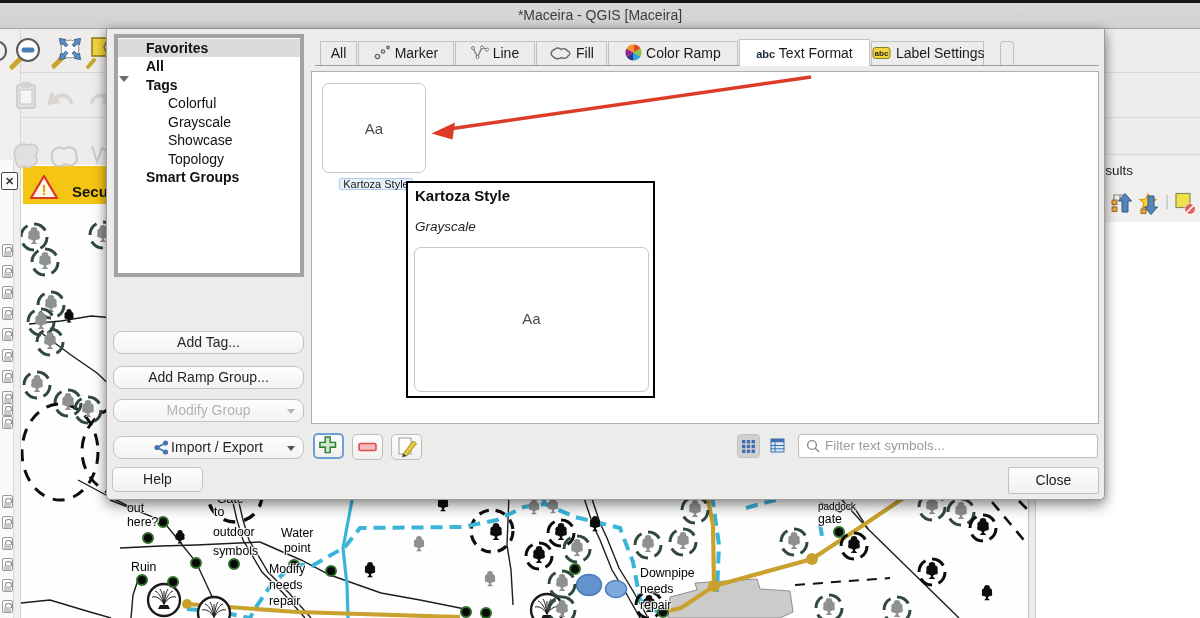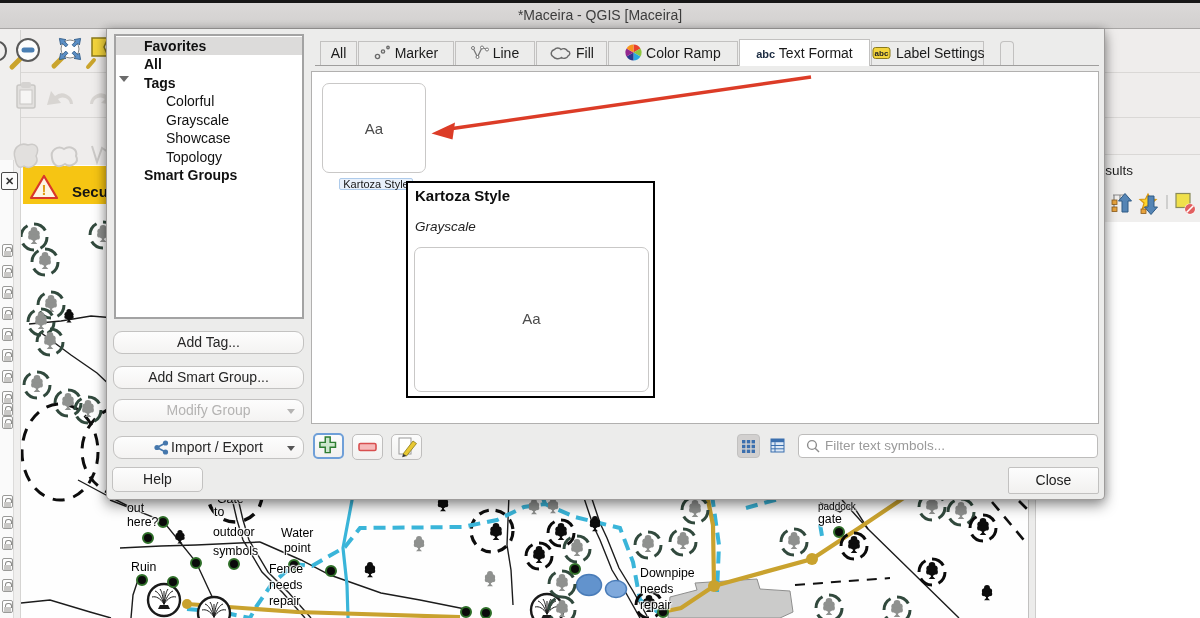--- a/index.html
+++ b/index.html
@@ -19,21 +19,21 @@
 .licon:before{content:"";position:absolute;left:2px;top:2px;width:5px;height:4px;border:1px solid #8b8b89;border-bottom:none;border-radius:3px 3px 0 0}
 .licon:after{content:"";position:absolute;left:1px;top:6px;width:7px;height:5px;background:#c9c8c6}
 #xbtn{left:1px;top:172px;width:17px;height:18px;background:#fcfcfc;border:1px solid #4a4a4a;border-radius:2px;font-size:11px;color:#333;text-align:center;line-height:16px;font-weight:bold}
 
 #divider{left:1028px;top:160px;width:8px;height:458px;background:#ececeb;border-left:1px solid #c2c1c0;border-right:1px solid #cecdcc}
 #results{left:1036px;top:155px;width:164px;height:463px;background:#f0efee}
 #results .body{position:absolute;left:0;top:67px;width:164px;height:396px;background:#fff}
 #results .title{position:absolute;left:52px;top:8px;font-size:13.5px;color:#1d1d1d}
 
 #dialog{left:106px;top:29px;width:999px;height:471px;background:#ececeb;border:1px solid #9e9c9b;border-top:none;border-radius:0 0 5px 5px;box-shadow:0 6px 14px rgba(0,0,0,.38),0 0 10px rgba(0,0,0,.22)}
-#list{position:absolute;left:7px;top:5px;width:190px;height:285px;background:#fff;border:2px solid #a3a3a3}
+#list{position:absolute;left:7px;top:5px;width:190px;height:243px;background:#fff;border:4px solid #a3a3a3}
 #list .row{height:18.5px;line-height:18.5px;font-size:14px;color:#111;white-space:nowrap}
 #list .row.sel{background:#dcdbda}
 #list .b{font-weight:bold}
 #list .i1{padding-left:28px}
 #list .i2{padding-left:50px}
 .tri{position:absolute;left:12px;top:47px;width:0;height:0;border-left:5px solid transparent;border-right:5px solid transparent;border-top:6px solid #6b6b6b}
 
 .lbtn{position:absolute;left:6px;width:191px;height:23px;background:linear-gradient(#fdfdfd,#f4f3f2);border:1px solid #c3c2c1;border-radius:9px;font-size:14px;color:#262626;text-align:center;line-height:21px}
 .lbtn .arr{position:absolute;right:8px;top:9px;width:0;height:0;border-left:4px solid transparent;border-right:4px solid transparent;border-top:5px solid #555}
 .lbtn.dis{color:#b4b3b2}
@@ -266,21 +266,21 @@
     <div style="position: absolute; left: 21px; top: 165px; width: 1007px; height: 453px; overflow: hidden; pointer-events: none;">
       <div style="position: absolute; left: 106px; top: 337px; font-size: 12.3px; line-height: 13px; color: rgb(0, 0, 0); white-space: nowrap; text-shadow: rgb(255, 255, 255) 0px 0px 2px, rgb(255, 255, 255) 0px 0px 2px, rgb(255, 255, 255) 0px 0px 2px, rgb(255, 255, 255) 1px 1px 1px, rgb(255, 255, 255) -1px -1px 1px;">out</div>
       <div style="position: absolute; left: 106px; top: 351px; font-size: 12.3px; line-height: 13px; color: rgb(0, 0, 0); white-space: nowrap; text-shadow: rgb(255, 255, 255) 0px 0px 2px, rgb(255, 255, 255) 0px 0px 2px, rgb(255, 255, 255) 0px 0px 2px, rgb(255, 255, 255) 1px 1px 1px, rgb(255, 255, 255) -1px -1px 1px;">here?</div>
       <div style="position: absolute; left: 196px; top: 328px; font-size: 12.3px; line-height: 13px; color: rgb(0, 0, 0); white-space: nowrap; text-shadow: rgb(255, 255, 255) 0px 0px 2px, rgb(255, 255, 255) 0px 0px 2px, rgb(255, 255, 255) 0px 0px 2px, rgb(255, 255, 255) 1px 1px 1px, rgb(255, 255, 255) -1px -1px 1px;">Gate</div>
       <div style="position: absolute; left: 193px; top: 341px; font-size: 12.3px; line-height: 13px; color: rgb(0, 0, 0); white-space: nowrap; text-shadow: rgb(255, 255, 255) 0px 0px 2px, rgb(255, 255, 255) 0px 0px 2px, rgb(255, 255, 255) 0px 0px 2px, rgb(255, 255, 255) 1px 1px 1px, rgb(255, 255, 255) -1px -1px 1px;">to</div>
       <div style="position: absolute; left: 192px; top: 361px; font-size: 12.3px; line-height: 13px; color: rgb(0, 0, 0); white-space: nowrap; text-shadow: rgb(255, 255, 255) 0px 0px 2px, rgb(255, 255, 255) 0px 0px 2px, rgb(255, 255, 255) 0px 0px 2px, rgb(255, 255, 255) 1px 1px 1px, rgb(255, 255, 255) -1px -1px 1px;">outdoor</div>
       <div style="position: absolute; left: 192px; top: 380px; font-size: 12.3px; line-height: 13px; color: rgb(0, 0, 0); white-space: nowrap; text-shadow: rgb(255, 255, 255) 0px 0px 2px, rgb(255, 255, 255) 0px 0px 2px, rgb(255, 255, 255) 0px 0px 2px, rgb(255, 255, 255) 1px 1px 1px, rgb(255, 255, 255) -1px -1px 1px;">symbols</div>
       <div style="position: absolute; left: 260px; top: 362px; font-size: 12.3px; line-height: 13px; color: rgb(0, 0, 0); white-space: nowrap; text-shadow: rgb(255, 255, 255) 0px 0px 2px, rgb(255, 255, 255) 0px 0px 2px, rgb(255, 255, 255) 0px 0px 2px, rgb(255, 255, 255) 1px 1px 1px, rgb(255, 255, 255) -1px -1px 1px;">Water</div>
       <div style="position: absolute; left: 263px; top: 377px; font-size: 12.3px; line-height: 13px; color: rgb(0, 0, 0); white-space: nowrap; text-shadow: rgb(255, 255, 255) 0px 0px 2px, rgb(255, 255, 255) 0px 0px 2px, rgb(255, 255, 255) 0px 0px 2px, rgb(255, 255, 255) 1px 1px 1px, rgb(255, 255, 255) -1px -1px 1px;">point</div>
       <div style="position: absolute; left: 110px; top: 396px; font-size: 12.3px; line-height: 13px; color: rgb(0, 0, 0); white-space: nowrap; text-shadow: rgb(255, 255, 255) 0px 0px 2px, rgb(255, 255, 255) 0px 0px 2px, rgb(255, 255, 255) 0px 0px 2px, rgb(255, 255, 255) 1px 1px 1px, rgb(255, 255, 255) -1px -1px 1px;">Ruin</div>
-      <div style="position: absolute; left: 248px; top: 398px; font-size: 12.3px; line-height: 13px; color: rgb(0, 0, 0); white-space: nowrap; text-shadow: rgb(255, 255, 255) 0px 0px 2px, rgb(255, 255, 255) 0px 0px 2px, rgb(255, 255, 255) 0px 0px 2px, rgb(255, 255, 255) 1px 1px 1px, rgb(255, 255, 255) -1px -1px 1px;">Fence</div>
+      <div style="position: absolute; left: 248px; top: 398px; font-size: 12.3px; line-height: 13px; color: rgb(0, 0, 0); white-space: nowrap; text-shadow: rgb(255, 255, 255) 0px 0px 2px, rgb(255, 255, 255) 0px 0px 2px, rgb(255, 255, 255) 0px 0px 2px, rgb(255, 255, 255) 1px 1px 1px, rgb(255, 255, 255) -1px -1px 1px;">Modify</div>
       <div style="position: absolute; left: 248px; top: 414px; font-size: 12.3px; line-height: 13px; color: rgb(0, 0, 0); white-space: nowrap; text-shadow: rgb(255, 255, 255) 0px 0px 2px, rgb(255, 255, 255) 0px 0px 2px, rgb(255, 255, 255) 0px 0px 2px, rgb(255, 255, 255) 1px 1px 1px, rgb(255, 255, 255) -1px -1px 1px;">needs</div>
       <div style="position: absolute; left: 248px; top: 430px; font-size: 12.3px; line-height: 13px; color: rgb(0, 0, 0); white-space: nowrap; text-shadow: rgb(255, 255, 255) 0px 0px 2px, rgb(255, 255, 255) 0px 0px 2px, rgb(255, 255, 255) 0px 0px 2px, rgb(255, 255, 255) 1px 1px 1px, rgb(255, 255, 255) -1px -1px 1px;">repair</div>
       <div style="position: absolute; left: 619px; top: 402px; font-size: 12.3px; line-height: 13px; color: rgb(0, 0, 0); white-space: nowrap; text-shadow: rgb(255, 255, 255) 0px 0px 2px, rgb(255, 255, 255) 0px 0px 2px, rgb(255, 255, 255) 0px 0px 2px, rgb(255, 255, 255) 1px 1px 1px, rgb(255, 255, 255) -1px -1px 1px;">Downpipe</div>
       <div style="position: absolute; left: 619px; top: 418px; font-size: 12.3px; line-height: 13px; color: rgb(0, 0, 0); white-space: nowrap; text-shadow: rgb(255, 255, 255) 0px 0px 2px, rgb(255, 255, 255) 0px 0px 2px, rgb(255, 255, 255) 0px 0px 2px, rgb(255, 255, 255) 1px 1px 1px, rgb(255, 255, 255) -1px -1px 1px;">needs</div>
       <div style="position: absolute; left: 619px; top: 434px; font-size: 12.3px; line-height: 13px; color: rgb(0, 0, 0); white-space: nowrap; text-shadow: rgb(255, 255, 255) 0px 0px 2px, rgb(255, 255, 255) 0px 0px 2px, rgb(255, 255, 255) 0px 0px 2px, rgb(255, 255, 255) 1px 1px 1px, rgb(255, 255, 255) -1px -1px 1px;">repair</div>
       <div style="position: absolute; left: 797px; top: 335px; font-size: 10px; line-height: 13px; color: rgb(0, 0, 0); white-space: nowrap; text-shadow: rgb(255, 255, 255) 0px 0px 2px, rgb(255, 255, 255) 0px 0px 2px, rgb(255, 255, 255) 0px 0px 2px, rgb(255, 255, 255) 1px 1px 1px, rgb(255, 255, 255) -1px -1px 1px;">paddock</div>
       <div style="position: absolute; left: 797px; top: 348px; font-size: 12.3px; line-height: 13px; color: rgb(0, 0, 0); white-space: nowrap; text-shadow: rgb(255, 255, 255) 0px 0px 2px, rgb(255, 255, 255) 0px 0px 2px, rgb(255, 255, 255) 0px 0px 2px, rgb(255, 255, 255) 1px 1px 1px, rgb(255, 255, 255) -1px -1px 1px;">gate</div>
     </div>
 <svg class="abs" id="tbicons" viewBox="0 0 110 140" xmlns="http://www.w3.org/2000/svg">
       <path d="M0 12 A10 10 0 0 1 6 21 A10 10 0 0 1 0 30" fill="none" stroke="#555" stroke-width="2"></path>
@@ -316,21 +316,21 @@
     <div class="row b i1">All</div>
     <div class="row b i1">Tags</div>
     <div class="row i2">Colorful</div>
     <div class="row i2">Grayscale</div>
     <div class="row i2">Showcase</div>
     <div class="row i2">Topology</div>
     <div class="row b i1">Smart Groups</div>
   </div>
   <div class="tri"></div>
   <div class="lbtn" style="top:302px">Add Tag...</div>
-  <div class="lbtn" style="top:337px">Add Smart Group...</div>
+  <div class="lbtn" style="top:337px">Add Ramp Group...</div>
   <div class="lbtn dis" style="top:370px">Modify Group<span class="arr"></span></div>
   <div class="lbtn" style="top:407px"><svg width="15" height="15" viewBox="0 0 15 15" style="vertical-align:-3px;margin-right:2px">
           <g fill="#4678ad">
             <circle cx="11.5" cy="3" r="2.6"></circle>
             <circle cx="3" cy="7.5" r="2.6"></circle>
             <circle cx="11.5" cy="12" r="2.6"></circle>
           </g>
           <g stroke="#4678ad" stroke-width="1.6">
             <line x1="3" y1="7.5" x2="11.5" y2="3"></line>
             <line x1="3" y1="7.5" x2="11.5" y2="12"></line>

